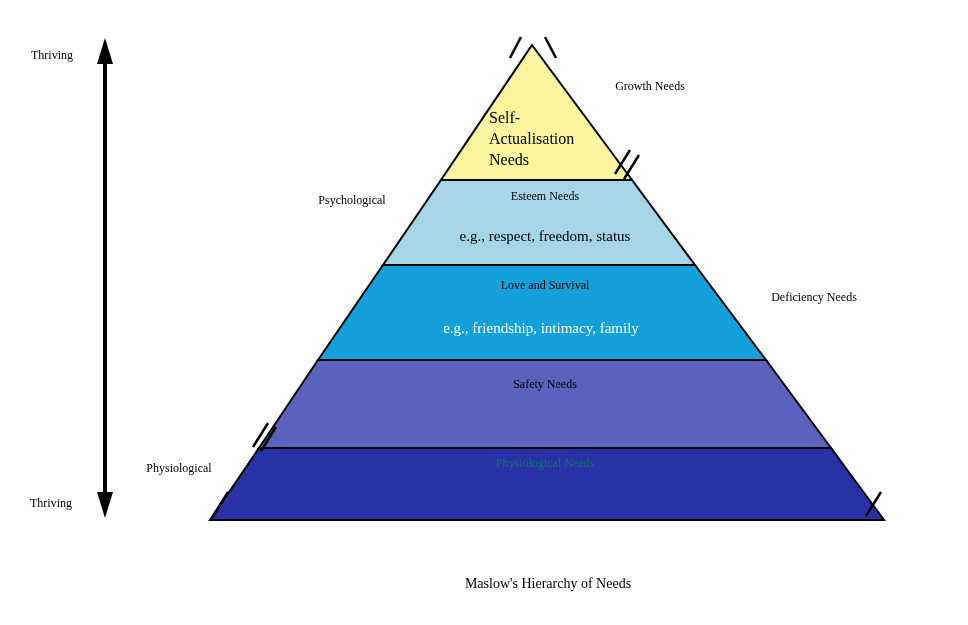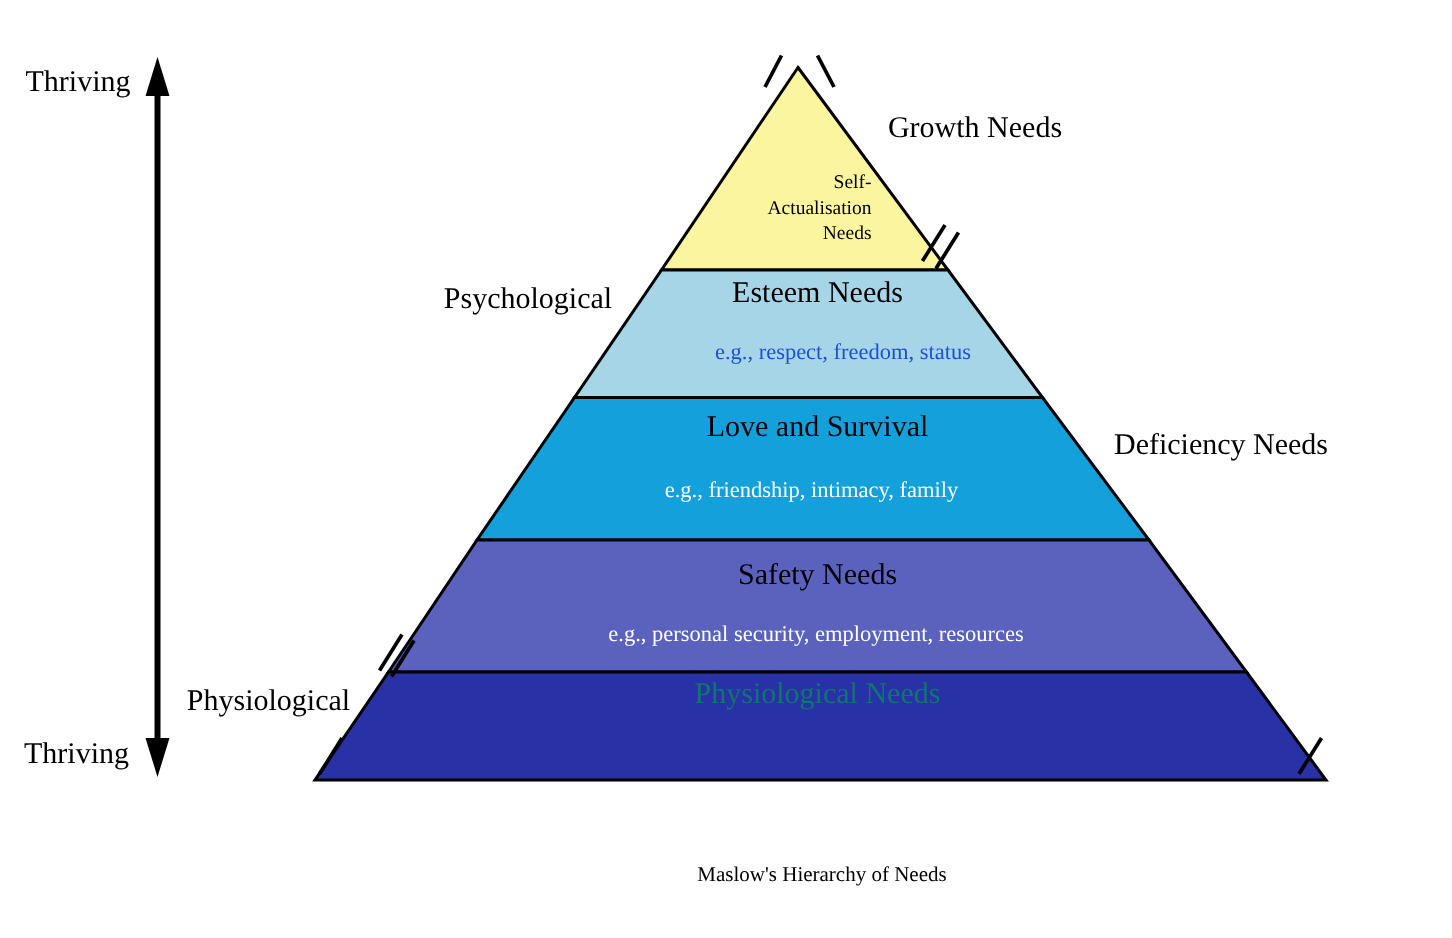--- a/index.html
+++ b/index.html
@@ -12,30 +12,30 @@
     background: #ffffff;
     overflow: hidden;
   }
   .canvas svg { position: absolute; left: 0; top: 0; }
   .label {
     position: absolute;
     transform: translate(-50%, -50%);
     white-space: nowrap;
     color: #000;
   }
-  .band-title { font-size: 20px; }
+  .band-title { font-size: 12px; }
   .band-sub   { font-size: 15px; color: #ffffff; }
   .apex-title {
-    font-size: 13px;
+    font-size: 16px;
     white-space: normal;
-    text-align: right;
+    text-align: left;
     line-height: 1.3;
     width: 92px;
   }
-  .side-label { font-size: 20px; }
+  .side-label { font-size: 12px; }
   .diagram-title { font-size: 14px; }
 </style>
 </head>
 <body>
 
 <div class="canvas">
 
   <svg width="968" height="625" viewBox="0 0 968 625">
 
     <polygon points="532,45 632,180 441,180" stroke="#000" stroke-width="2" fill="#FBF59F"></polygon>
@@ -54,27 +54,26 @@
     <line x1="866" y1="516" x2="881" y2="492" stroke="#000" stroke-width="2.5"></line>
 
     <line x1="105" y1="56" x2="105" y2="500" stroke="#000" stroke-width="4"></line>
     <polygon points="105,38 97,64 113,64" fill="#000"></polygon>
     <polygon points="105,518 97,492 113,492" fill="#000"></polygon>
   </svg>
 
   <div class="label apex-title" style="left: 535px; top: 139px; color: rgb(0, 0, 0);">Self-Actualisation Needs</div>
 
   <div class="label band-title" style="left: 545px; top: 196px; color: rgb(0, 0, 0);">Esteem Needs</div>
-  <div class="label band-sub" style="left: 545px; top: 236px; color: #1d4ed8; margin-left: 17px;">e.g., respect, freedom, status</div>
+  <div class="label band-sub" style="left: 545px; top: 236px; color: #000000;">e.g., respect, freedom, status</div>
 
   <div class="label band-title" style="left: 545px; top: 285px; color: rgb(0, 0, 0);">Love and Survival</div>
   <div class="label band-sub" style="left: 541px; top: 328px; color: rgb(255, 255, 255);">e.g., friendship, intimacy, family</div>
 
   <div class="label band-title" style="left: 545px; top: 384px; color: rgb(0, 0, 0);">Safety Needs</div>
-  <div class="label band-sub" style="left: 544px; top: 424px; color: rgb(255, 255, 255);">e.g., personal security, employment, resources</div>
 
   <div class="label band-title" style="left: 545px; top: 463px; color: #0f766e;">Physiological Needs</div>
 
   <div class="label side-label" style="left:52px; top:55px;">Thriving</div>
   <div class="label side-label" style="left:51px; top:503px;">Thriving</div>
 
   <div class="label side-label" style="left:650px; top:86px;">Growth Needs</div>
   <div class="label side-label" style="left:352px; top:200px;">Psychological</div>
   <div class="label side-label" style="left:814px; top:297px;">Deficiency Needs</div>
   <div class="label side-label" style="left:179px; top:454px;margin-top:14px;">Physiological</div>

